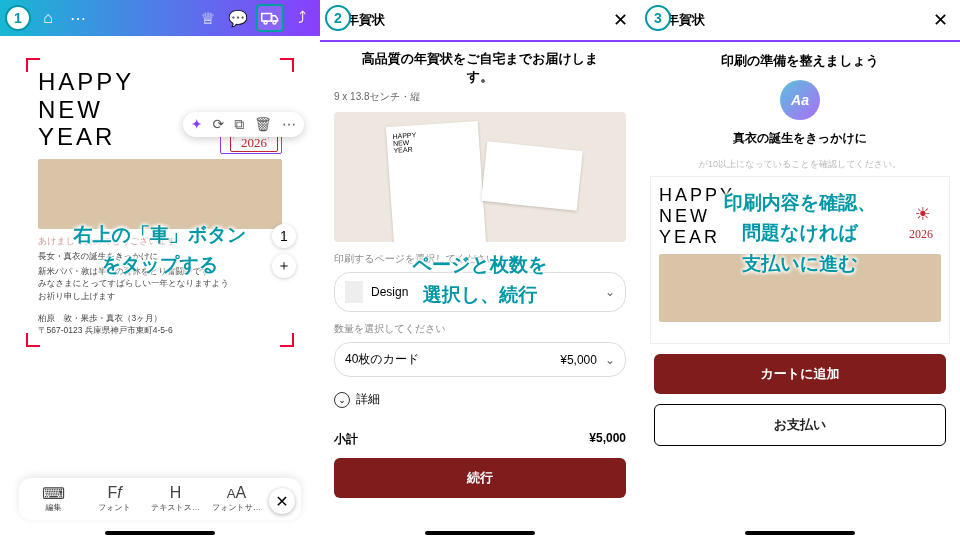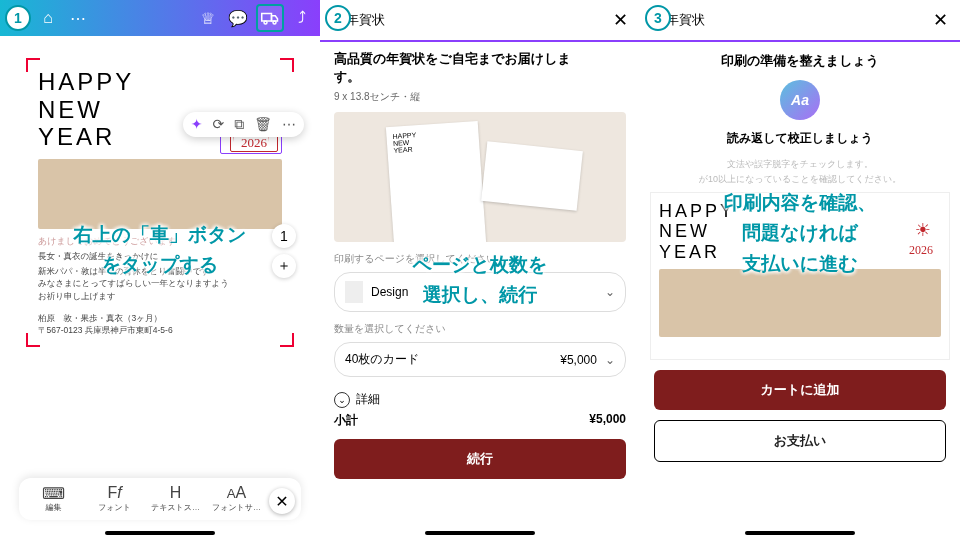--- a/index.html
+++ b/index.html
@@ -31,37 +31,37 @@
 .sig{font-size:8.5px;margin-top:10px;color:#444}
 .overlay{position:absolute;color:#0097a7;font-weight:700;font-size:19px;text-align:center;text-shadow:0 0 4px #fff,0 0 4px #fff,0 0 4px #fff,0 0 4px #fff;line-height:1.6;z-index:5;width:100%}
 .btoolbar{position:absolute;bottom:20px;left:50%;transform:translateX(-50%);background:#fff;border-radius:12px;box-shadow:0 -2px 8px rgba(0,0,0,.1);display:flex;padding:6px;gap:4px;width:270px}
 .btool{flex:1;text-align:center;font-size:8px;color:#444}
 .btool .ic{font-size:16px;height:18px}
 .btx{width:26px;height:26px;border-radius:50%;background:#fff;box-shadow:0 1px 4px rgba(0,0,0,.3);display:flex;align-items:center;justify-content:center;margin-top:4px}
 .homebar{position:absolute;bottom:5px;left:50%;transform:translateX(-50%);width:110px;height:4px;background:#000;border-radius:2px}
 .hdr2{height:40px;display:flex;align-items:center;padding:0 12px;border-bottom:3px solid #8a3ffc;border-bottom-width:2px;position:relative}
 .hdr2::after{content:"";position:absolute;bottom:-2px;left:0;width:40px;height:2px;background:#8a3ffc}
 .hdr2 .bk{font-size:18px;margin-right:8px}
-.hdr2 .ttl{font-size:13px;font-weight:400;flex:1}
+.hdr2 .ttl{font-size:13px;font-weight:700;flex:1}
 .hdr2 .cl{font-size:18px}
 .s2body{padding:8px 14px;font-size:13px}
-.lead{font-weight:700;font-size:13px;line-height:1.4}
+.lead{text-align:center;font-weight:700;font-size:13px;line-height:1.4}
 .dim{text-align:left;font-size:10px;color:#666;margin-top:4px}
 .mock{margin-top:8px;height:130px;background:#eee7df;border-radius:4px;position:relative;overflow:hidden}
 .mockcard{position:absolute;background:#fff;box-shadow:0 1px 3px rgba(0,0,0,.2)}
 .mc1{width:80px;height:110px;left:56px;top:12px;transform:rotate(-4deg);font-size:7px;padding:6px}
 .mc2{width:96px;height:60px;right:46px;top:34px;transform:rotate(6deg)}
 .sec-lbl{font-size:10px;color:#888;margin-top:10px}
 .sel{border:1px solid #ddd;border-radius:16px;padding:8px 10px;margin-top:6px;display:flex;align-items:center;font-size:12px}
 .sel .thumb{width:18px;height:22px;background:#eee;margin-right:8px}
 .sel .sp{flex:1}
 .sel .chv{color:#666}
 .detail{display:flex;align-items:center;gap:6px;font-size:12px;margin-top:14px}
 .ring{width:14px;height:14px;border:1.5px solid #333;border-radius:50%;display:flex;align-items:center;justify-content:center;font-size:9px}
-.subtotal{display:flex;font-size:12px;margin-top:4px;font-weight:700}
+.subtotal{display:flex;font-size:12px;margin-top:23px;font-weight:700}
 .subtotal .sp{flex:1}
 .btn{margin-top:10px;border-radius:6px;text-align:center;padding:11px;font-size:13px;font-weight:600}
 .btn-pri{background:#7f1d1d;color:#fff}
 .btn-sec{background:#fff;color:#222;border:1px solid #000000}
 .hlbox{position:absolute;border:3px solid #00a0a0;pointer-events:none}
 .s3body{padding:10px 14px;text-align:center}
 .aa{width:40px;height:40px;border-radius:50%;background:linear-gradient(135deg,#5bc0de,#a96ef5);margin:10px auto;display:flex;align-items:center;justify-content:center;color:#fff;font-style:italic;font-weight:700;font-size:14px}
 .s3t1{font-size:12px;font-weight:600}
 .s3t2{font-size:9px;color:#bbb;line-height:1.7;margin-top:10px}
 .preview3{margin:4px -4px 0;background:#fff;border:1px solid #eee;padding:8px;text-align:left;position:relative;height:150px;overflow:hidden}
@@ -207,23 +207,22 @@
 <div class="screen">
   <div class="badge">3</div>
   <div class="hdr2">
     <div class="bk">‹</div>
     <div class="ttl">年賀状</div>
     <div class="cl">✕</div>
   </div>
   <div class="s3body">
     <div class="lead">印刷の準備を整えましょう</div>
     <div class="aa">Aa</div>
-    <div class="s3t1">読み返して校正しましょう</div>
+    <div class="s3t1">真衣の誕生をきっかけに</div>
     <div class="s3t2">
-      <div>文法や誤字脱字をチェックします。</div>
         <div>が10以上になっていることを確認してください。</div>
     </div>
     <div class="preview3">
       <div class="hny">
         <div>HAPPY</div>
           <div>NEW</div>
           <div>YEAR</div>
       </div>
       <div class="sun2">☀</div>
       <div class="yr2">2026</div>

